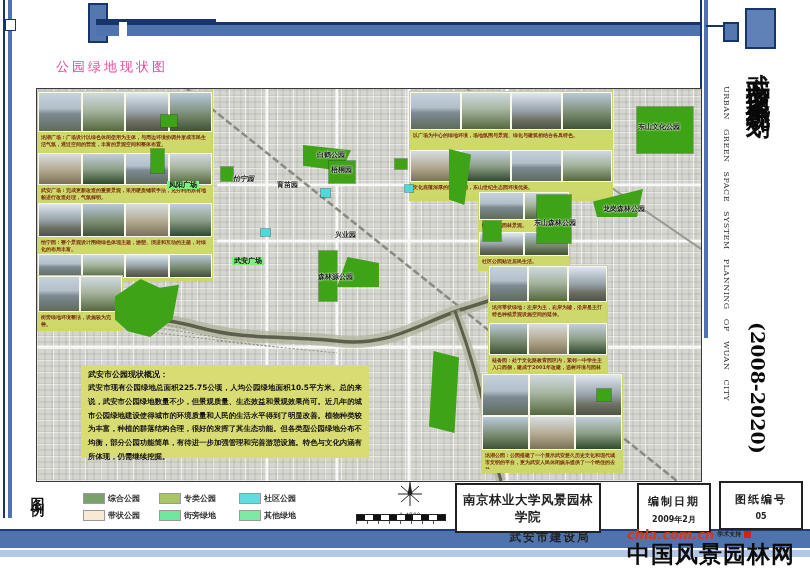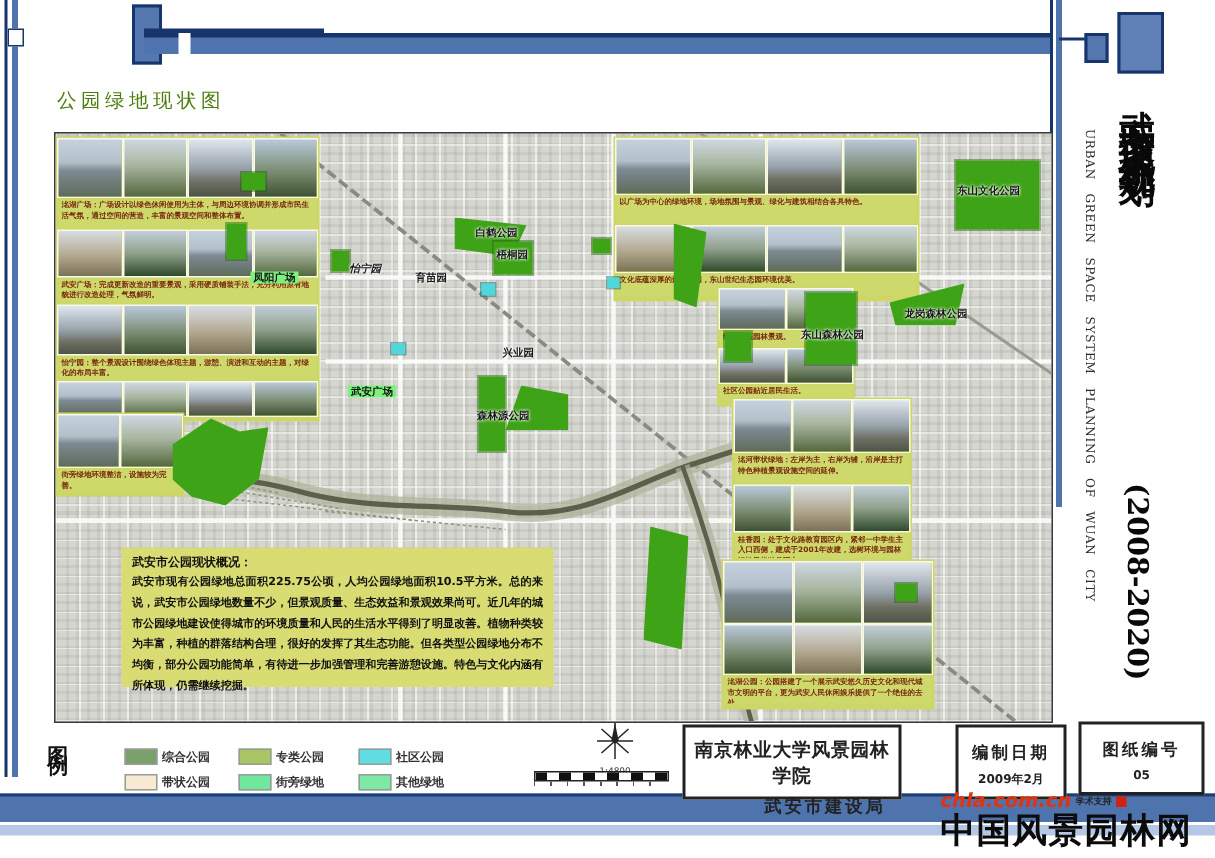--- a/index.html
+++ b/index.html
@@ -22,21 +22,21 @@
   #line-right-1{left:700px;top:0;width:2px;height:338px;background:#17356b;}
   #line-right-2{left:704px;top:0;width:4px;height:338px;background:#4f74ad;}
   #stub-right{left:706px;top:25px;width:18px;height:2px;background:#17356b;}
   #sq-small{left:723px;top:22px;width:12px;height:16px;background:#5577b0;border:2px solid #17356b;}
   #sq-big{left:745px;top:8px;width:27px;height:37px;background:#6080b8;border:2px solid #17356b;}
 
   #band-1{left:0;top:529px;width:810px;height:17px;background:#4f74ad;border-top:2px solid #1c3e75;}
   #band-2{left:0;top:550px;width:810px;height:7px;background:#b4c7e7;}
 
   
-  #page-title{left:38px;top:58px;font-size:13px;letter-spacing:3px;color:#4d7c0f;}
+  #page-title{left:56px;top:58px;font-size:13px;letter-spacing:3px;color:#ec4899;}
   #t-cn{left:742px;top:54px;height:270px;writing-mode:vertical-rl;text-orientation:upright;
         font-family:"DejaVu Serif","Liberation Serif",serif;font-weight:900;font-size:24px;
         letter-spacing:5px;color:#090909;}
   #t-years{left:747px;top:322px;height:150px;writing-mode:vertical-rl;
         font-family:"DejaVu Serif","Liberation Serif",serif;font-weight:700;font-size:19px;color:#090909;}
   #t-en{left:722px;top:86px;height:330px;writing-mode:vertical-rl;
         font-family:"DejaVu Serif","Liberation Serif",serif;font-size:8px;letter-spacing:.5px;
         word-spacing:6px;color:#2a2a2a;}
 
   
@@ -70,21 +70,21 @@
   #summary-box{position:absolute;left:4px;top:276px;width:288px;height:93px;background:#d9dc72;
     padding:4px 7px;box-sizing:border-box;color:#111;margin-left:40px;}
   #summary-title{font-size:8px;font-weight:700;margin-bottom:1px;}
   #summary-body{font-size:7.4px;font-weight:700;line-height:13.8px;text-align:justify;}
 
   
   #legend-title{left:29px;top:486px;writing-mode:vertical-rl;text-orientation:upright;
     font-size:14px;font-weight:700;letter-spacing:6px;color:#111;}
   #legend-grid{left:83px;top:493px;width:270px;display:grid;
     grid-template-columns:76px 80px 100px;grid-auto-rows:17px;}
-  .legend-item{display:flex;align-items:flex-end;gap:3px;}
+  .legend-item{display:flex;align-items:flex-start;gap:3px;}
   .swatch{width:20px;height:9px;border:1px solid #9a9a9a;flex:0 0 auto;}
   .legend-label{font-size:8px;font-weight:700;color:#333;white-space:nowrap;}
 
   
   #compass{left:380px;top:481px;width:60px;text-align:center;}
   #scale-ratio{font-size:6px;color:#333;margin-top:0;}
   #scale-bar{left:356px;top:514px;width:88px;height:5px;border:1px solid #222;
     background:repeating-linear-gradient(90deg,#111 0 8px,#fff 8px 16px);}
   #scale-ticks{left:356px;top:521px;width:88px;height:3px;
     background:repeating-linear-gradient(90deg,#555 0 1px,transparent 1px 11px);}

